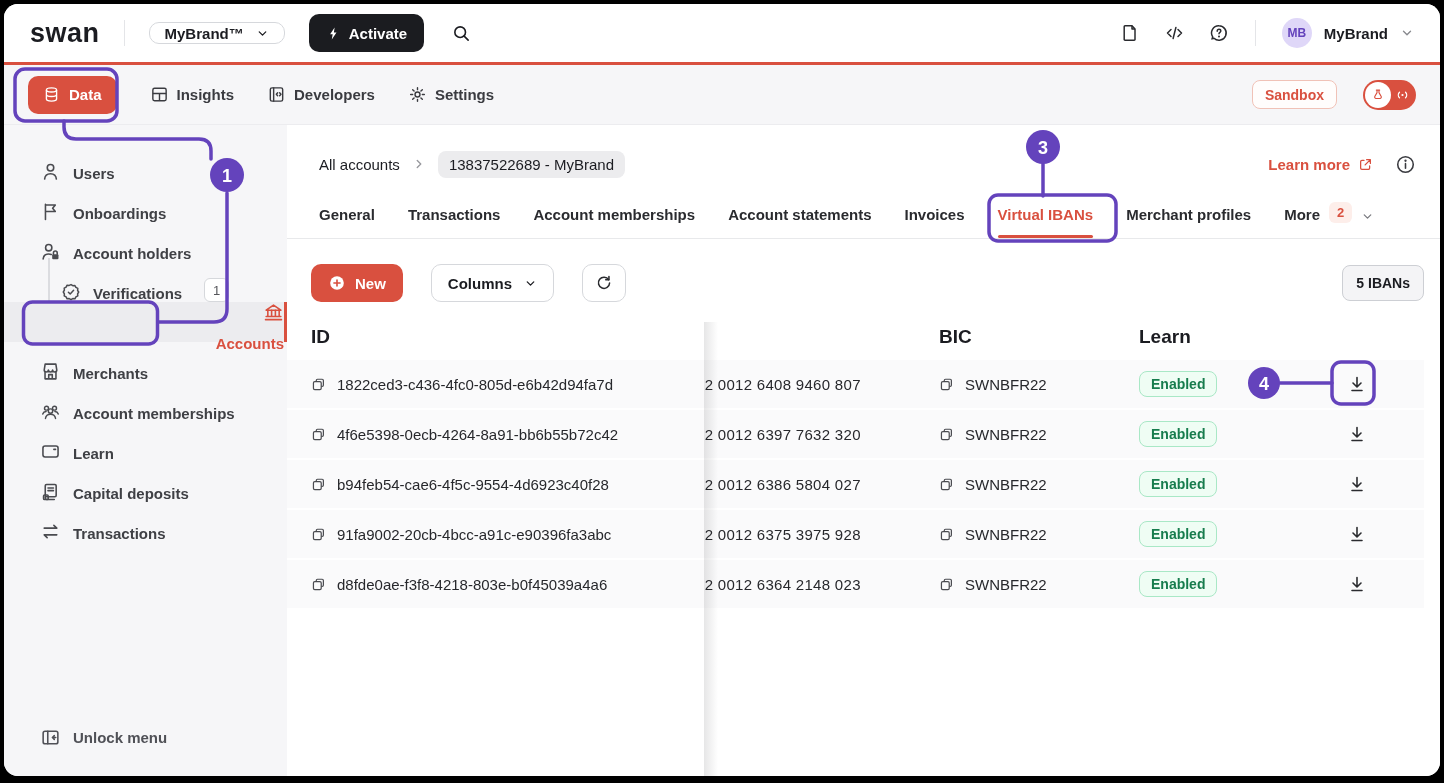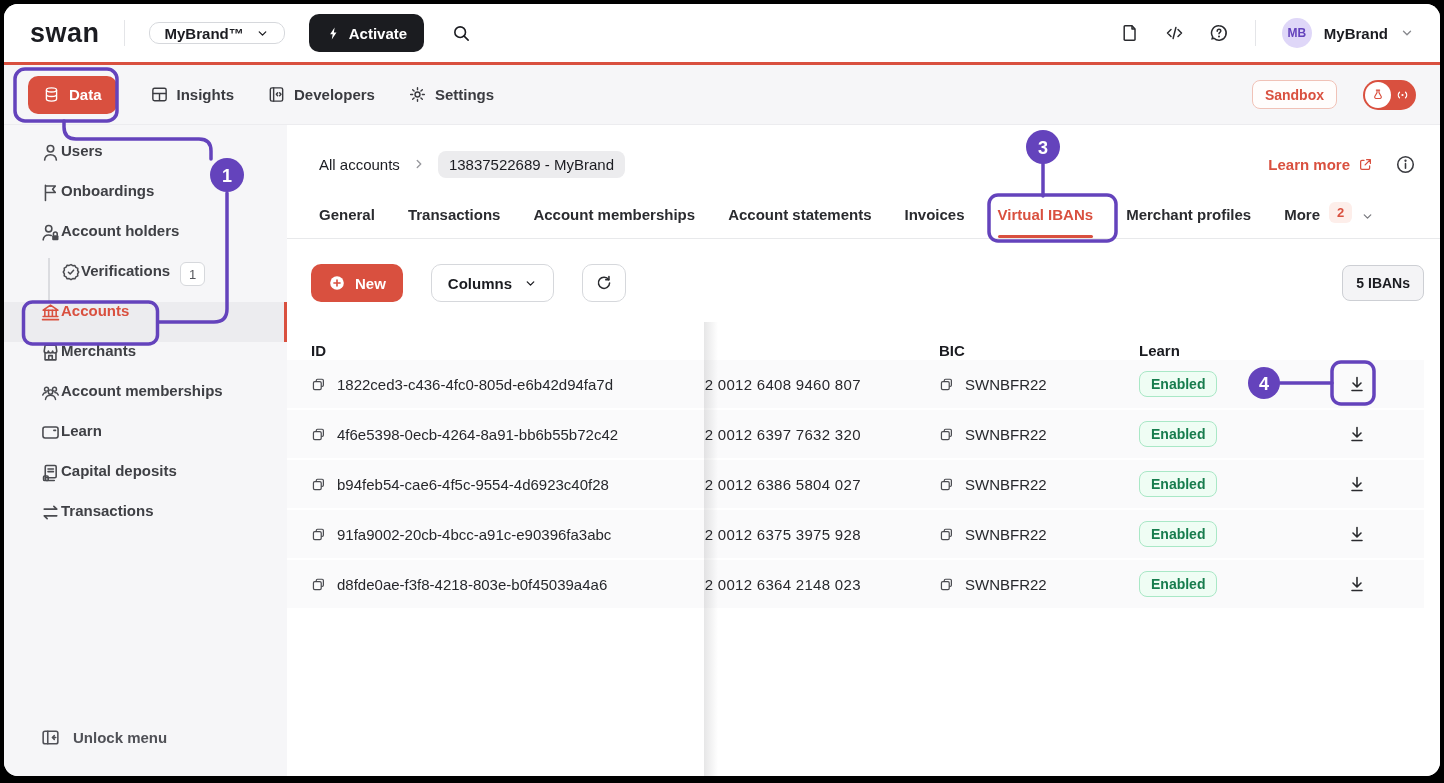--- a/index.html
+++ b/index.html
@@ -46,28 +46,28 @@
   .env-knob { position:absolute; left:2px; top:2px; width:26px; height:26px; border-radius:50%;
     background:#fff; display:flex; align-items:center; justify-content:center; }
   .env-signal { position:absolute; right:5px; top:7px; }
 
   
   .content { display:flex; height:651px; }
   .sidebar { width:283px; background:#F6F6F8; position:relative; padding-top:17px; flex:none; }
   .main { flex:1; background:#fff; position:relative; display:flex; flex-direction:column; }
 
   
-  .side-item { height:40px; display:flex; align-items:flex-start; padding-left:36px;
+  .side-item { height:40px; display:flex; align-items:flex-end; gap:12px; padding-left:36px;
     font-size:15px; font-weight:bold; color:#3F4045; cursor:pointer; position:relative; }
   .side-item svg { flex:none; color:#4A4B50; }
   .side-item.indent { padding-left:57px; }
   .side-item.indent::before { content:""; position:absolute; left:44px; top:-4px;
     width:1.5px; height:46px; background:#DBDCE0; }
   .side-item.active { background:#ECECEF; border-right:3px solid var(--accent-red,#D9503F);
-    color:var(--accent-red,#D9503F); }
+    color:var(--accent-red,#D9503F);flex-direction:column; }
   .side-item.active svg { color:var(--accent-red,#D9503F); }
   .count-badge { width:25px; height:24px; margin-left:10px; background:#fff;
     border:1px solid #D6D8DC; border-radius:6px; font-size:13px; font-weight:normal;
     color:#55565B; display:flex; align-items:center; justify-content:center; }
   .unlock { position:absolute; left:36px; bottom:28px; display:flex; align-items:center;
     gap:12px; font-size:15px; font-weight:bold; color:#505157; background:none; border:none;
     cursor:pointer; }
   .unlock svg { color:#505157; }
 
   
@@ -106,21 +106,21 @@
   .iban-count { margin-left:auto; height:36px; padding:0 13px; display:flex; align-items:center;
     background:#F4F4F6; border:1px solid #CDCFD4; border-radius:8px; font-size:14px;
     font-weight:bold; color:#1B1C21; }
 
   
   .table-area { position:relative; flex:1; margin-top:20px; }
   .col-shadow { position:absolute; left:417px; top:0; bottom:0; width:14px;
     background:linear-gradient(to right, rgba(28,29,33,.11), rgba(28,29,33,0));
     pointer-events:none; z-index:5; }
   .thead { position:relative; height:38px; }
-  .th { position:absolute; top:20px; font-size:15px; font-weight:bold; color:#1B1C21; }
+  .th { position:absolute; top:4px; font-size:19px; font-weight:bold; color:#1B1C21; }
   .th-id { left:24px; } .th-bic { left:652px; } .th-status { left:852px; }
   .row { position:relative; height:48px; background:#FAFAFB; margin:0 16px 2px 0;
     cursor:pointer; }
   .cell { position:absolute; top:0; height:100%; display:flex; align-items:center;
     font-size:15px; color:#27282C; }
   .cell-id { left:24px; gap:11px; }
   .copy-btn { background:none; border:none; display:flex; color:#4A4B50; cursor:pointer; }
   .cell-iban { left:417px; width:255px; overflow:hidden; }
   .cell-iban span { margin-left:-8px; white-space:nowrap; letter-spacing:.3px; }
   .cell-bic { left:652px; gap:11px; }

